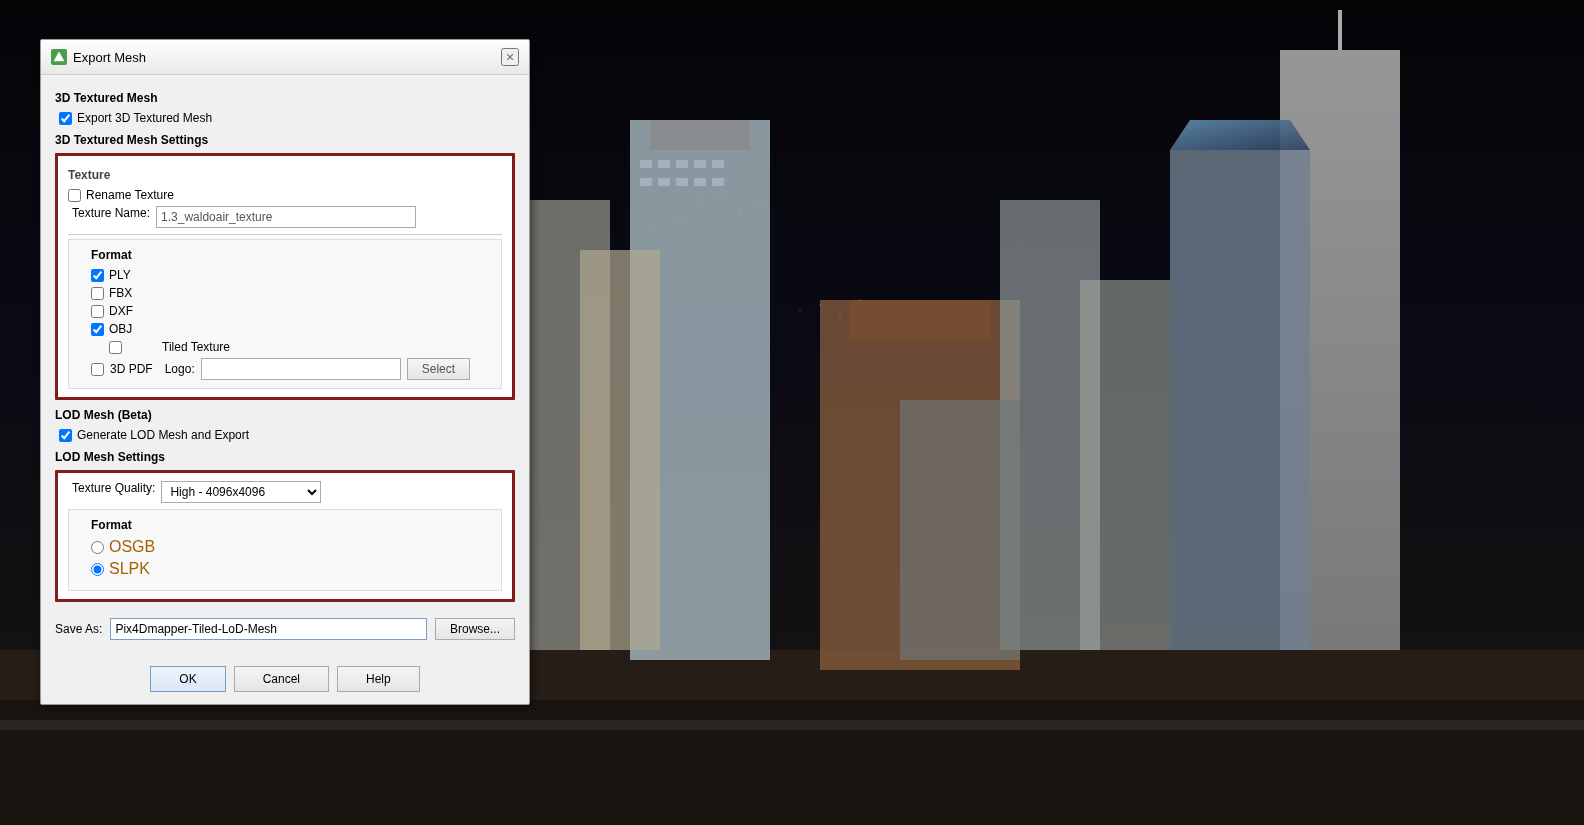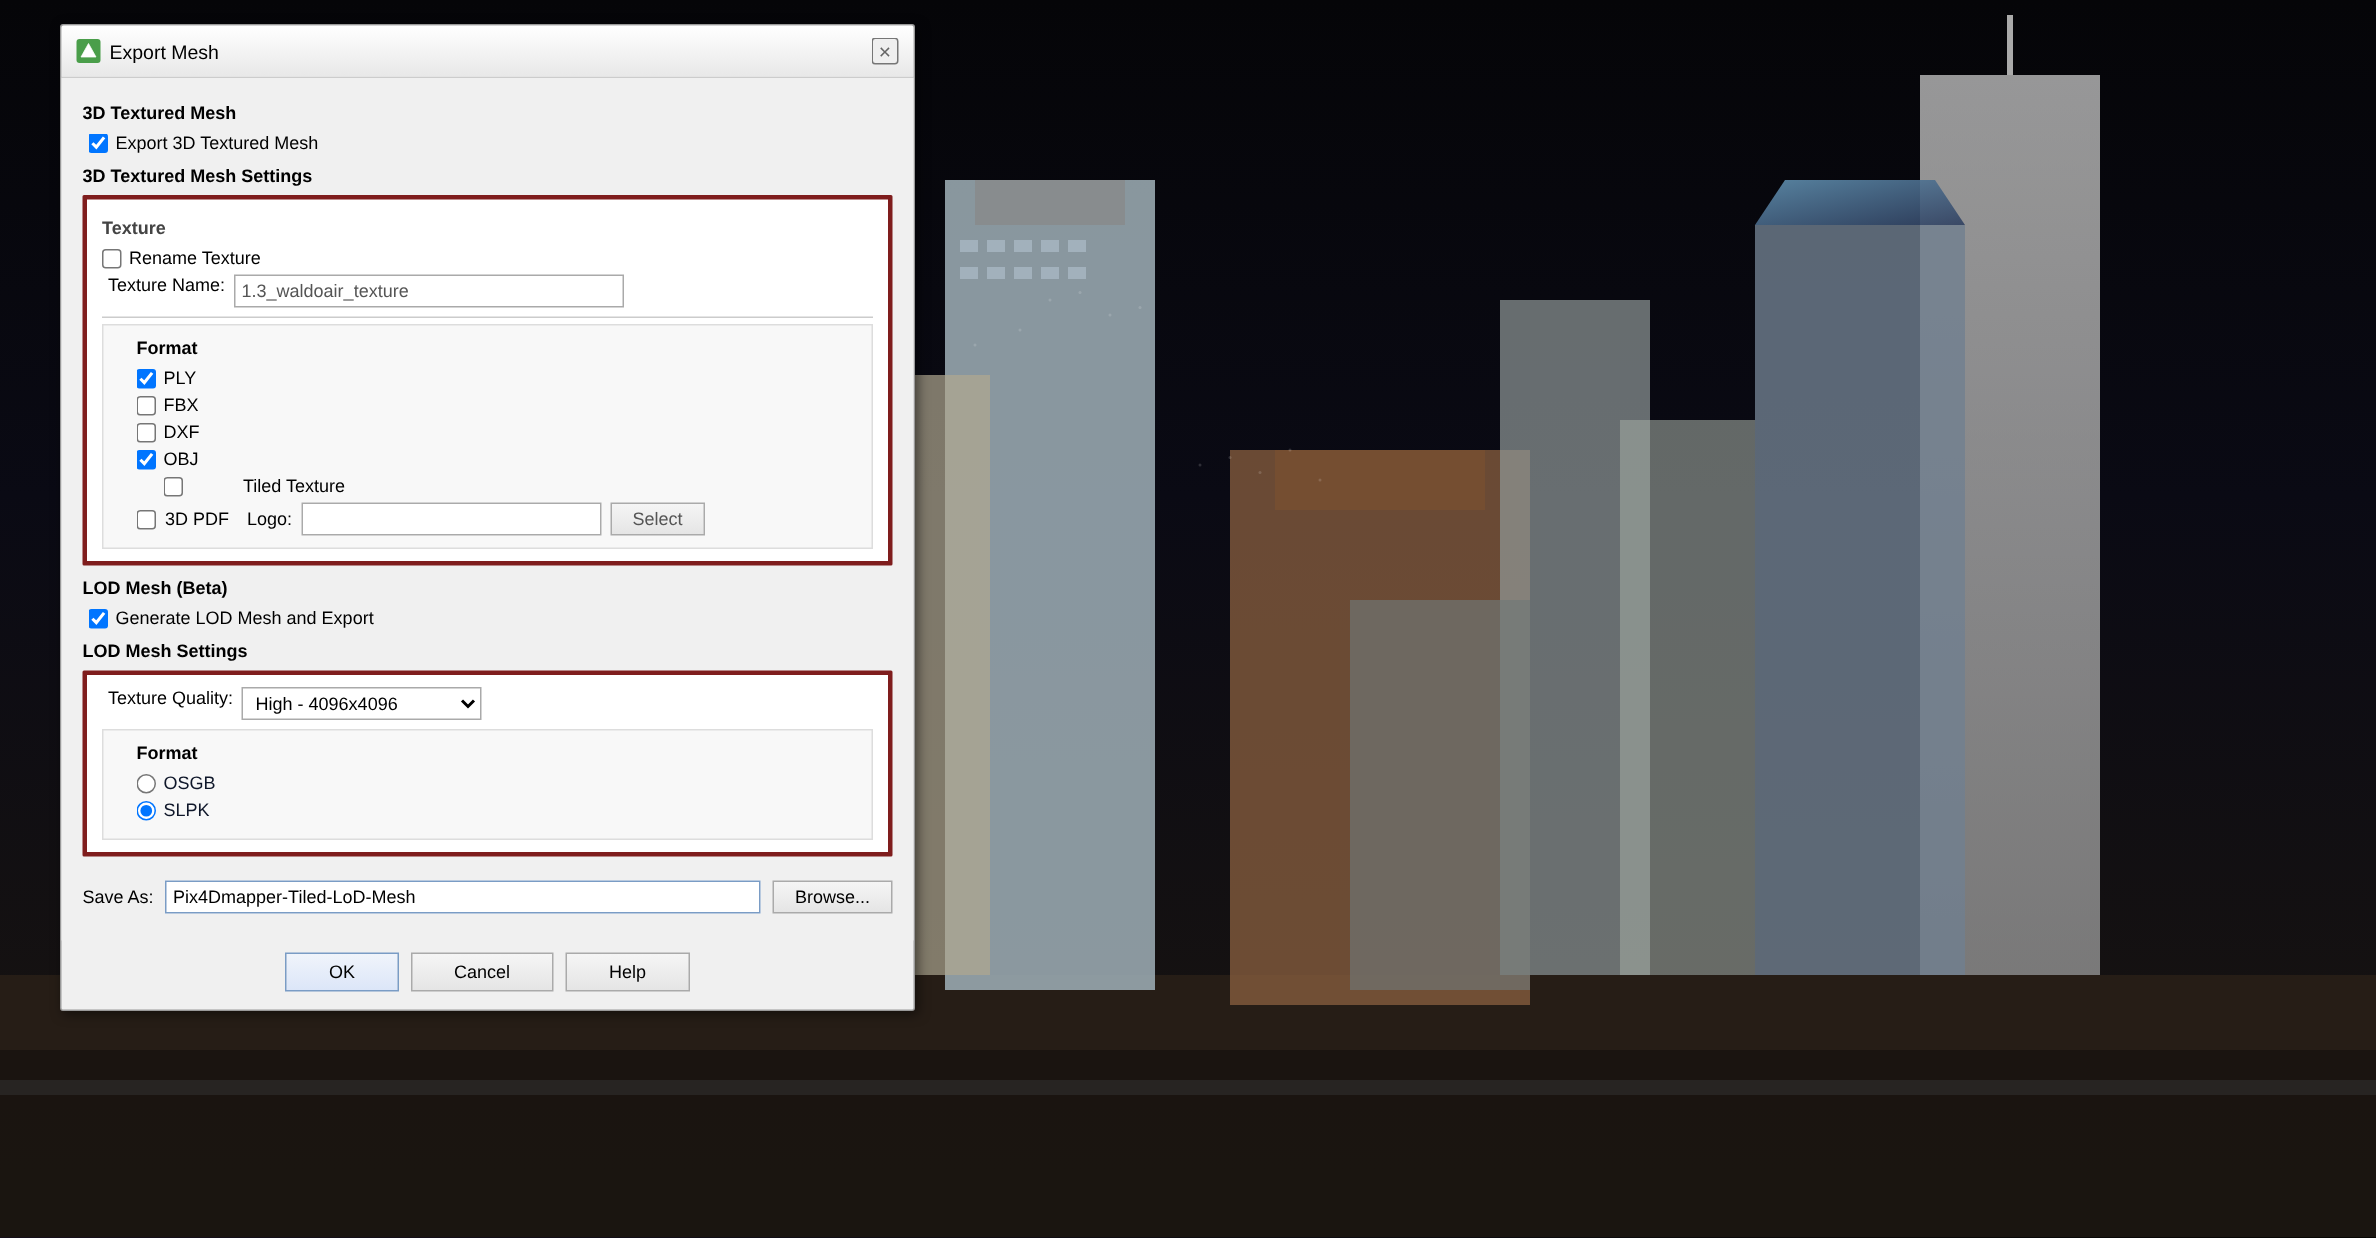--- a/index.html
+++ b/index.html
@@ -27,23 +27,23 @@
     #city-bg {
       position: absolute;
       top: 0; left: 0;
       width: 100%;
       height: 100%;
     }
 
     
     #dialog {
       position: absolute;
-      top: 16px;
+      top: 39px;
       left: 40px;
-      width: 570px;
+      width: 490px;
       background: #f0f0f0;
       border: 1px solid #999;
       box-shadow: 2px 2px 8px rgba(0,0,0,0.5);
       border-radius: 2px;
     }
 
     
     #titlebar {
       background: linear-gradient(to bottom, #fff 0%, #e8e8e8 100%);
       border-bottom: 1px solid #ccc;
@@ -257,22 +257,22 @@
     }
 
     .radio-row input[type="radio"] {
       width: 13px;
       height: 13px;
       margin: 0;
       cursor: pointer;
     }
 
     .radio-row label {
-      font-size: 12px;
-      color: #0f172a;
+      font-size: 16px;
+      color: #a16207;
       cursor: pointer;
     }
 
     
     #save-row {
       display: flex;
       align-items: center;
       gap: 8px;
       padding: 8px 0 8px 0;
     }

